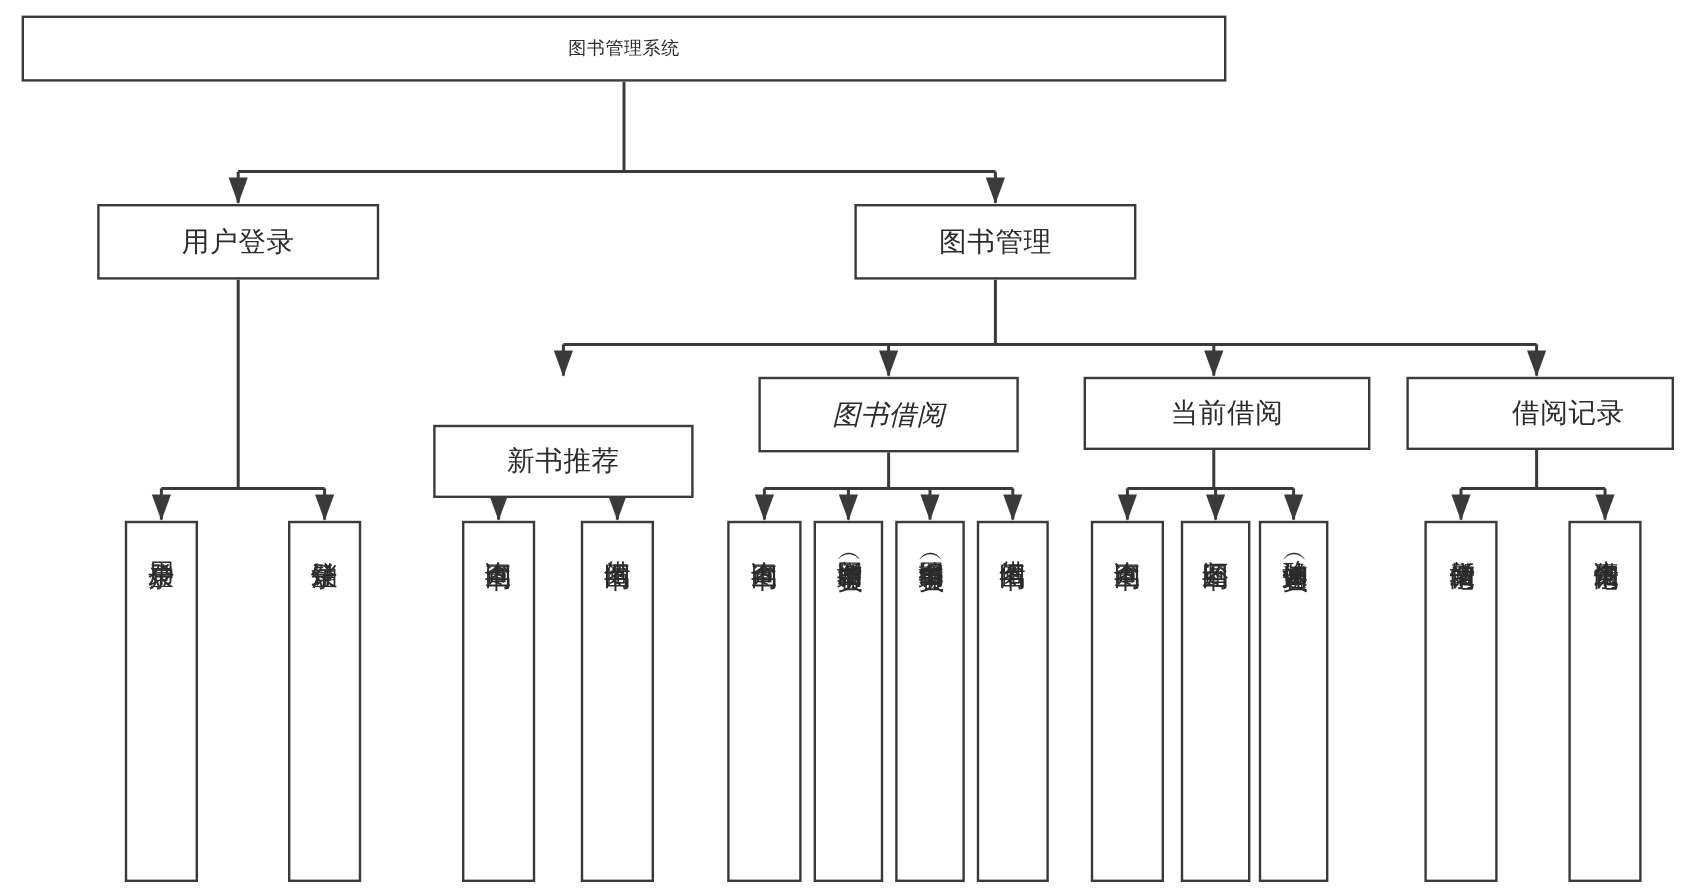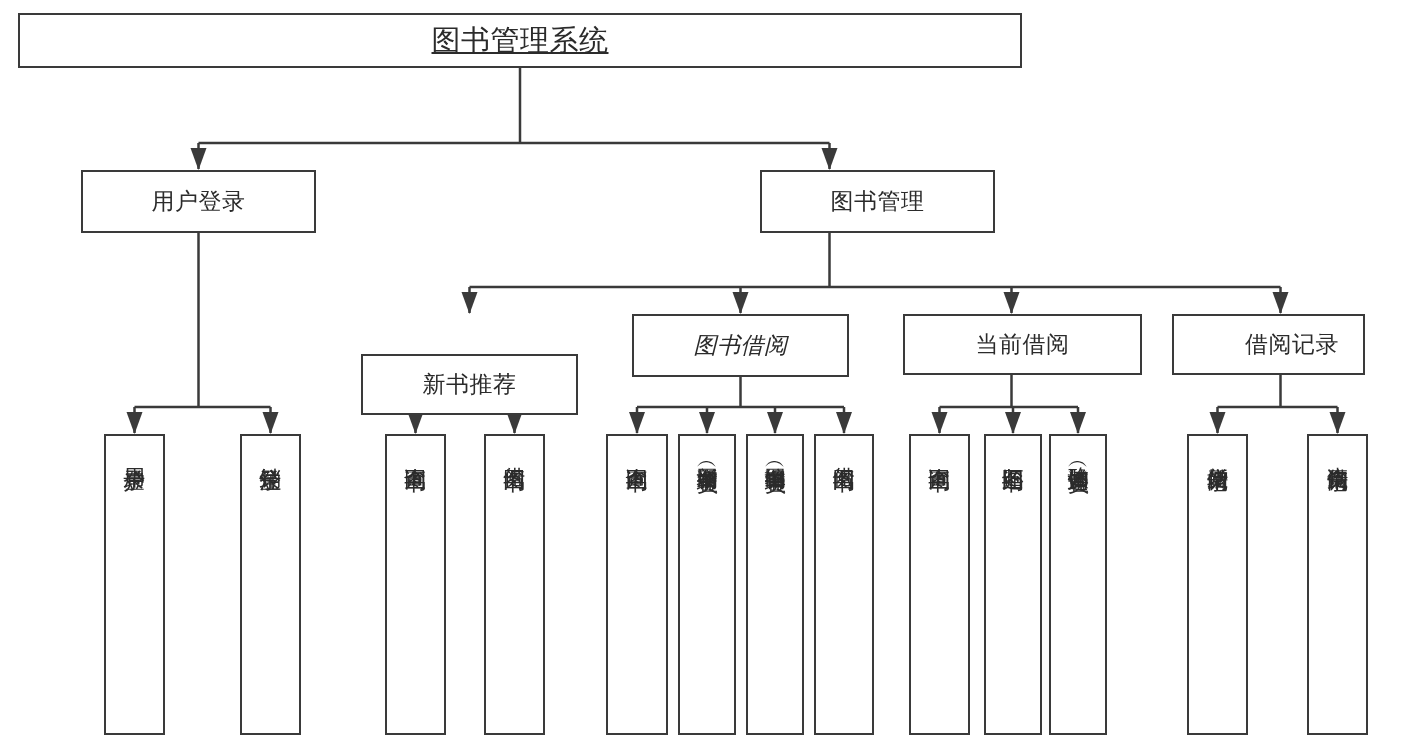--- a/index.html
+++ b/index.html
@@ -39,22 +39,21 @@
     display: block;
     text-align: center;
     line-height: 1.18;
     white-space: pre;
   }
   .node.horiz .label {
     font-size: 23px;
     letter-spacing: 0.5px;
   }
   .node.root .label {
-    font-size: 29px;
-    text-decoration: underline;
+    font-size: 15px;
   }
   .node.vert {
     align-items: flex-start;
     justify-content: center;
     padding-top: 14px;
   }
   .node.vert .label {
     writing-mode: vertical-rl;
     text-orientation: upright;
     font-size: 22px;
@@ -132,33 +131,33 @@
       <line x1="1337.5" y1="407" x2="1337.5" y2="433" stroke="#3a3a3a" stroke-width="2.5"></line>
       <path d="M 1329.5 412 L 1345.5 412 L 1337.5 434 Z" fill="#3a3a3a"></path>
     </svg>
   <div id="node-layer">
       <div class="node horiz root" style="left: 18px; top: 13px; width: 1004px; height: 55px;">
         <span class="label">图书管理系统</span>
       </div>
       <div class="node horiz" style="left: 81px; top: 170px; width: 235px; height: 63px;">
         <span class="label">用户登录</span>
       </div>
-      <div class="node horiz" style="left: 712px; top: 170px; width: 235px; height: 63px; margin-left: 48px;">
+      <div class="node horiz" style="left: 712px; top: 170px; width: 235px; height: 63px;">
         <span class="label">图书管理</span>
       </div>
       <div class="node horiz" style="left: 361px; top: 314px; width: 217px; height: 61px; margin-top: 40px;">
         <span class="label">新书推荐</span>
       </div>
       <div class="node horiz" style="left: 632px; top: 314px; width: 217px; height: 63px; font-style: italic;">
         <span class="label">图书借阅</span>
       </div>
       <div class="node horiz" style="left: 903px; top: 314px; width: 239px; height: 61px;">
         <span class="label">当前借阅</span>
       </div>
-      <div class="node horiz" style="left: 1172px; top: 314px; width: 193px; height: 61px; padding-left: 47px;">
+      <div class="node horiz" style="left: 1172px; top: 314px; width: 223px; height: 61px; padding-left: 47px;">
         <span class="label">借阅记录</span>
       </div>
       <div class="node vert" style="left: 104px; top: 434px; width: 61px; height: 301px;">
         <span class="label">用户登录</span>
       </div>
       <div class="node vert" style="left: 240px; top: 434px; width: 61px; height: 301px;">
         <span class="label">注销登录</span>
       </div>
       <div class="node vert" style="left: 385px; top: 434px; width: 61px; height: 301px;">
         <span class="label">查询图书</span>

